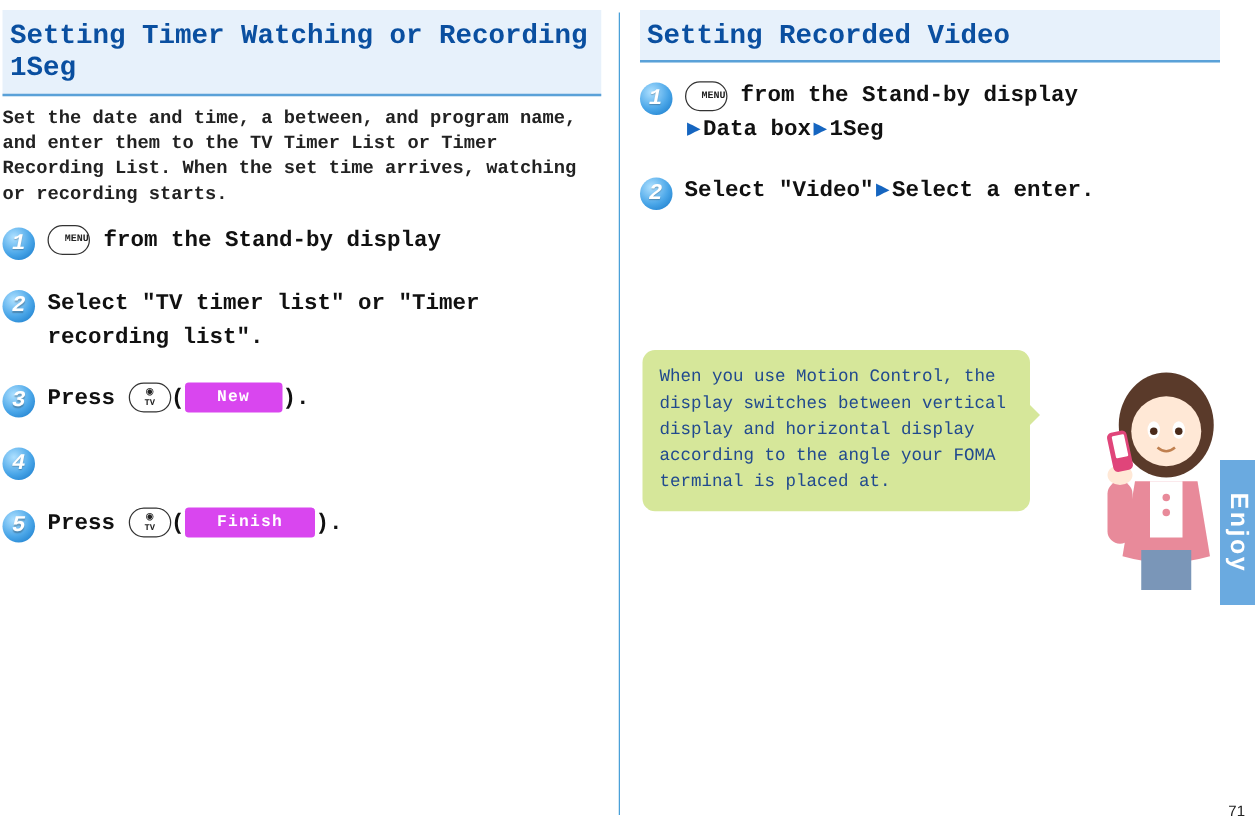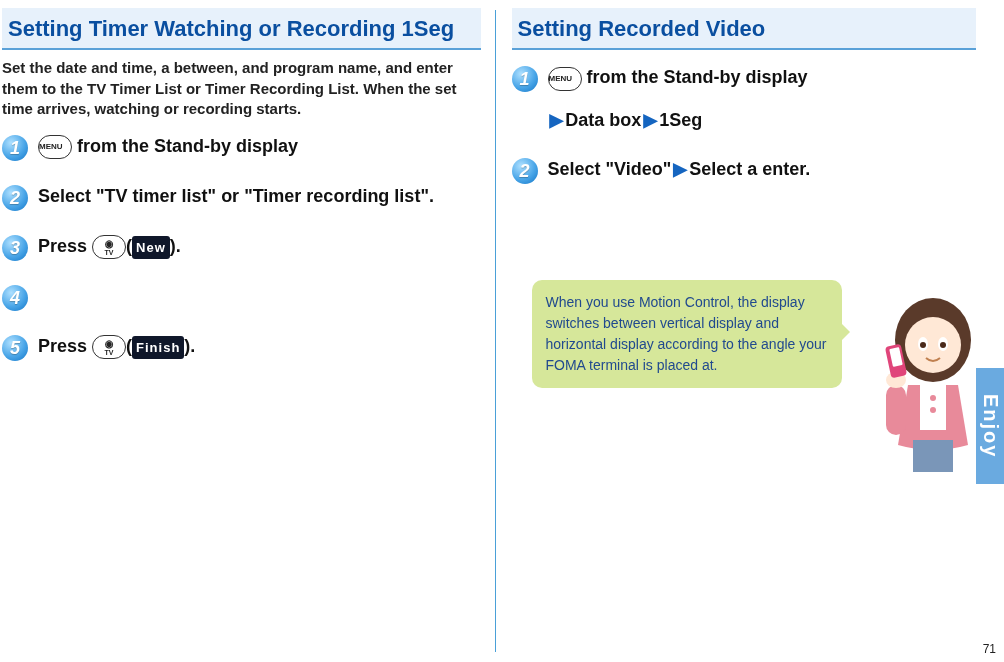--- a/index.html
+++ b/index.html
@@ -12,20 +12,21 @@
       overflow: hidden;
     }
     .page {
       display: flex;
       height: 100%;
     }
     .column {
       flex: 1;
       padding: 8px 14px 8px 8px;
       position: relative;
+      font-family: Liberation Mono, monospace;
     }
     .column-left { padding-left: 2px; }
     .column-right { padding-left: 16px; }
     .divider {
       width: 1px;
       background: #4aa0d8;
       margin: 10px 0;
     }
     .section-title {
       background: #e7f1fb;
@@ -66,21 +67,21 @@
       text-shadow: 0 1px 1px rgba(0,0,0,0.25);
       margin-top: 2px;
     }
     .step-body {
       flex: 1;
       font-size: 18px;
       font-weight: bold;
       color: #111;
       line-height: 1.5;
     }
-    .step-body .sub { display: block; margin-top: 16px; }
+    .step-body .sub { display: block; margin-top: 0; }
     .arrow {
       color: #1565c0;
       font-weight: bold;
       padding: 0 2px;
     }
     .btn-icon {
       display: inline-flex;
       align-items: center;
       justify-content: center;
       width: 34px;
@@ -94,45 +95,45 @@
       color: #222;
     }
     .btn-icon .inner {
       display:flex; flex-direction:column; align-items:center; line-height:1;
     }
     .btn-icon .cam { font-size: 10px; }
     .btn-icon .tv { font-size: 7px; font-weight: bold; }
     .menu-icon {
       display: inline-flex;
       align-items: center;
-      justify-content: flex-start;
+      justify-content: flex-end;
       width: 34px;
       height: 24px;
       border: 1.5px solid #333;
       border-radius: 12px;
       background: #fff;
       vertical-align: middle;
       font-size: 8px;
       font-weight: bold;
       color: #222;
     }
     .softkey {
       display: inline-block;
-      background: #0f172a;
+      background: #d946ef;
       color: #fff;
       font-size: 13px;
       font-weight: bold;
-      padding: 2px 4px;
+      padding: 2px 26px;
       border-radius: 3px;
       vertical-align: middle;
       letter-spacing: 1px;
     }
     .tip-box {
       position: absolute;
-      left: 36px;
+      left: 18px;
       top: 280px;
       width: 310px;
       background: #d6e79a;
       border-radius: 10px;
       padding: 12px 14px;
       font-size: 14px;
       color: #214a8e;
       line-height: 1.5;
     }
     .tip-box::after {

